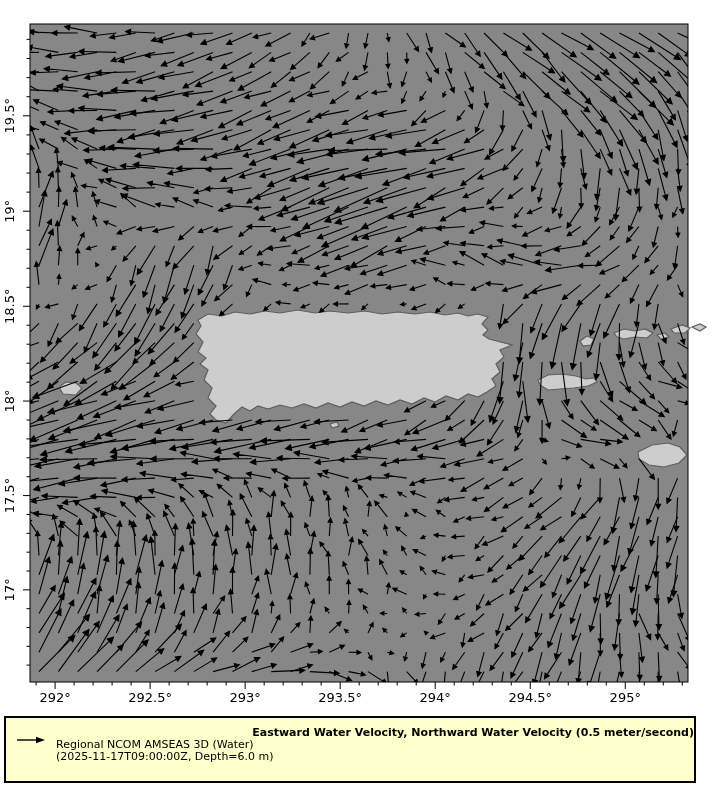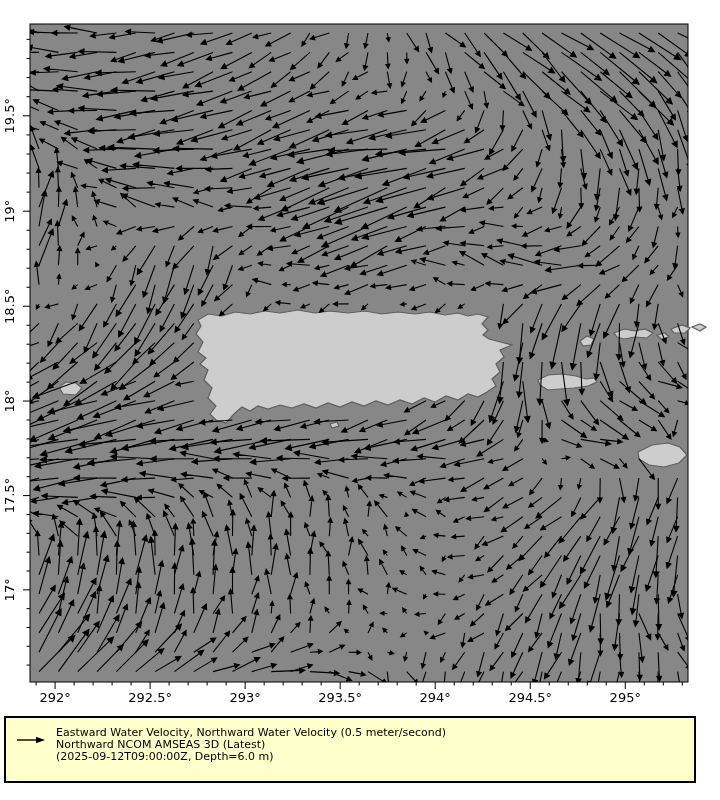--- a/index.html
+++ b/index.html
@@ -3,21 +3,21 @@
 <meta charset="utf-8">
 <style>
   html,body{margin:0;padding:0;width:720px;height:800px;background:#ffffff;overflow:hidden;
     font-family:"DejaVu Sans","Liberation Sans",sans-serif;}
   #stage{position:relative;width:720px;height:800px;background:#ffffff;}
   #map-svg{position:absolute;left:0;top:0;}
   #legend-box{position:absolute;left:4px;top:716px;width:692px;height:67px;box-sizing:border-box;
     border:2px solid #000;display:flex;align-items:flex-start;padding-top:9px;}
   #legend-arrow-wrap{flex:0 0 auto;margin-left:10px;margin-top:3px;width:40px;}
   #legend-text{flex:1 1 auto;font-size:11px;line-height:11.8px;color:#000;letter-spacing:0;}
-  .legend-title{font-weight:normal;}
+  .legend-title{font-weight:bold;text-align:right;}
   .legend-line{font-weight:normal;}
 </style>
 </head>
 <body>
 
 <div id="stage">
   <svg id="map-svg" width="720" height="800">
       <defs>
         <clipPath id="plotclip">
           <rect x="30" y="24" width="658" height="658"></rect>
@@ -1191,17 +1191,17 @@
 
   <div id="legend-box" style="background: rgb(255, 255, 204);">
     <div id="legend-arrow-wrap">
       <svg width="30" height="10">
         <line x1="1" y1="5" x2="22" y2="5" stroke="#000" stroke-width="1.4"></line>
         <polygon points="29,5 20,1.8 20,8.2" fill="#000"></polygon>
       </svg>
     </div>
     <div id="legend-text">
       <div class="legend-title">Eastward Water Velocity, Northward Water Velocity (0.5 meter/second)</div>
-      <div class="legend-line">Northward NCOM AMSEAS 3D (Latest)</div>
-      <div class="legend-line">(2025-09-12T09:00:00Z, Depth=6.0 m)</div>
+      <div class="legend-line">Regional NCOM AMSEAS 3D (Water)</div>
+      <div class="legend-line">(2025-11-17T09:00:00Z, Depth=6.0 m)</div>
     </div>
   </div>
 </div>
 
 </body></html>

